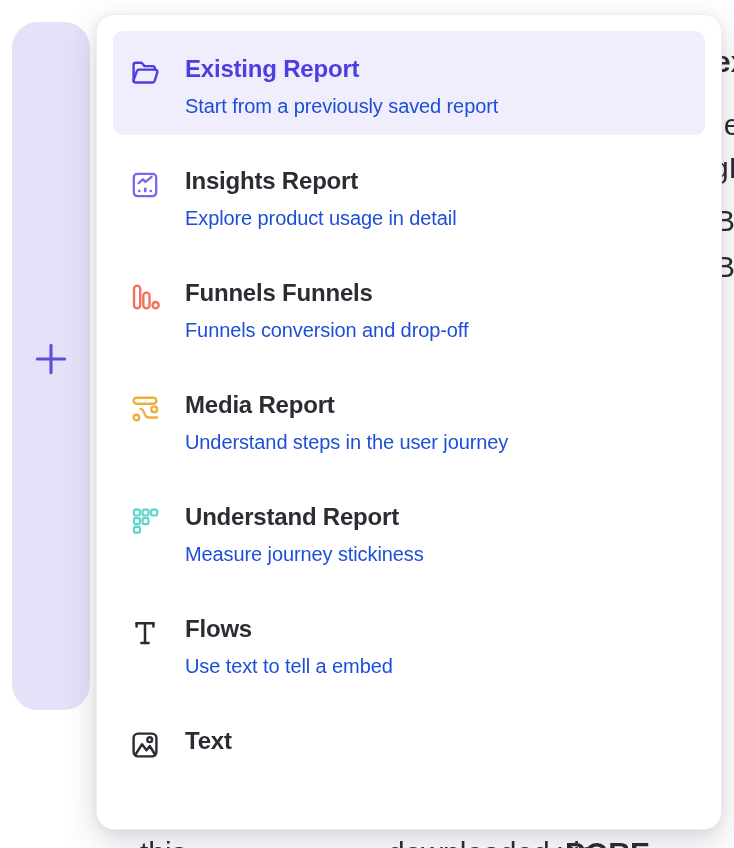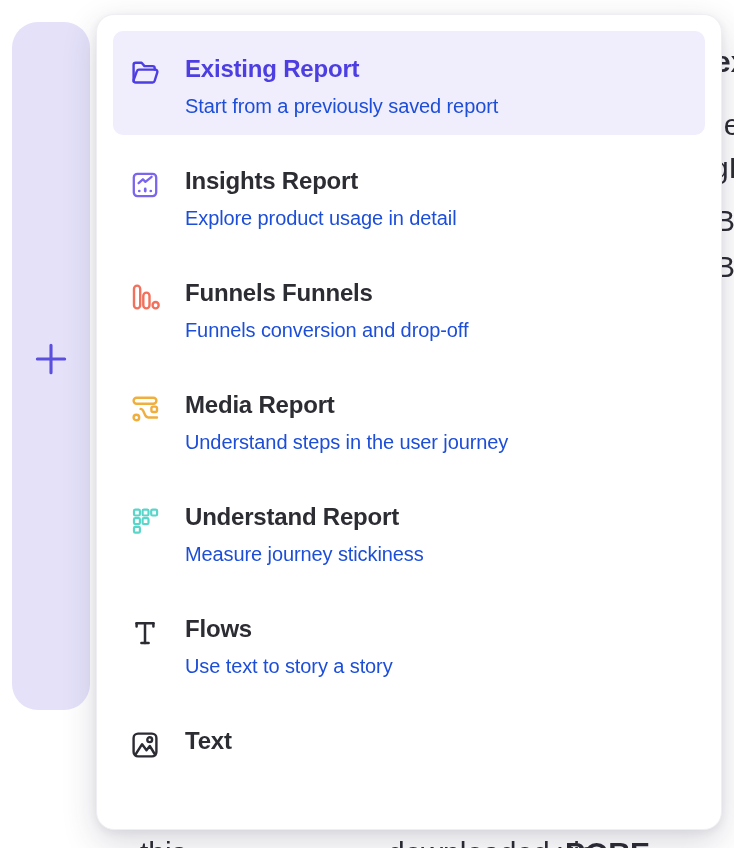--- a/index.html
+++ b/index.html
@@ -151,21 +151,21 @@
     <span class="mi-icon">
       <svg viewBox="0 0 32 32" fill="none" stroke="currentColor" stroke-width="2.5" stroke-linecap="round" stroke-linejoin="round">
         <path d="M7.6 6.2 H24.4"></path>
         <path d="M7.6 6.2 V9.6 M24.4 6.2 V9.6"></path>
         <path d="M16 6.2 V26"></path>
         <path d="M12.4 26 H19.6"></path>
       </svg>
     </span>
     <span class="mi-texts">
       <span class="mi-title">Flows</span>
-      <span class="mi-sub">Use text to story a story</span>
+      <span class="mi-sub">Use text to tell a embed</span>
     </span>
   </div>
 
   <div class="menu-item" role="menuitem" style="--ic: #2b2b33;">
     <span class="mi-icon">
       <svg viewBox="0 0 32 32" fill="none" stroke="currentColor" stroke-width="2.4" stroke-linecap="round" stroke-linejoin="round">
         <rect x="4.6" y="4.6" width="22.8" height="22.8" rx="4.5"></rect>
         <circle cx="20.7" cy="10.7" r="2.4"></circle>
         <path d="M6.2 26 L13.1 15.2 L17.5 21.2 L20.8 17 L26.3 26"></path>
       </svg>

